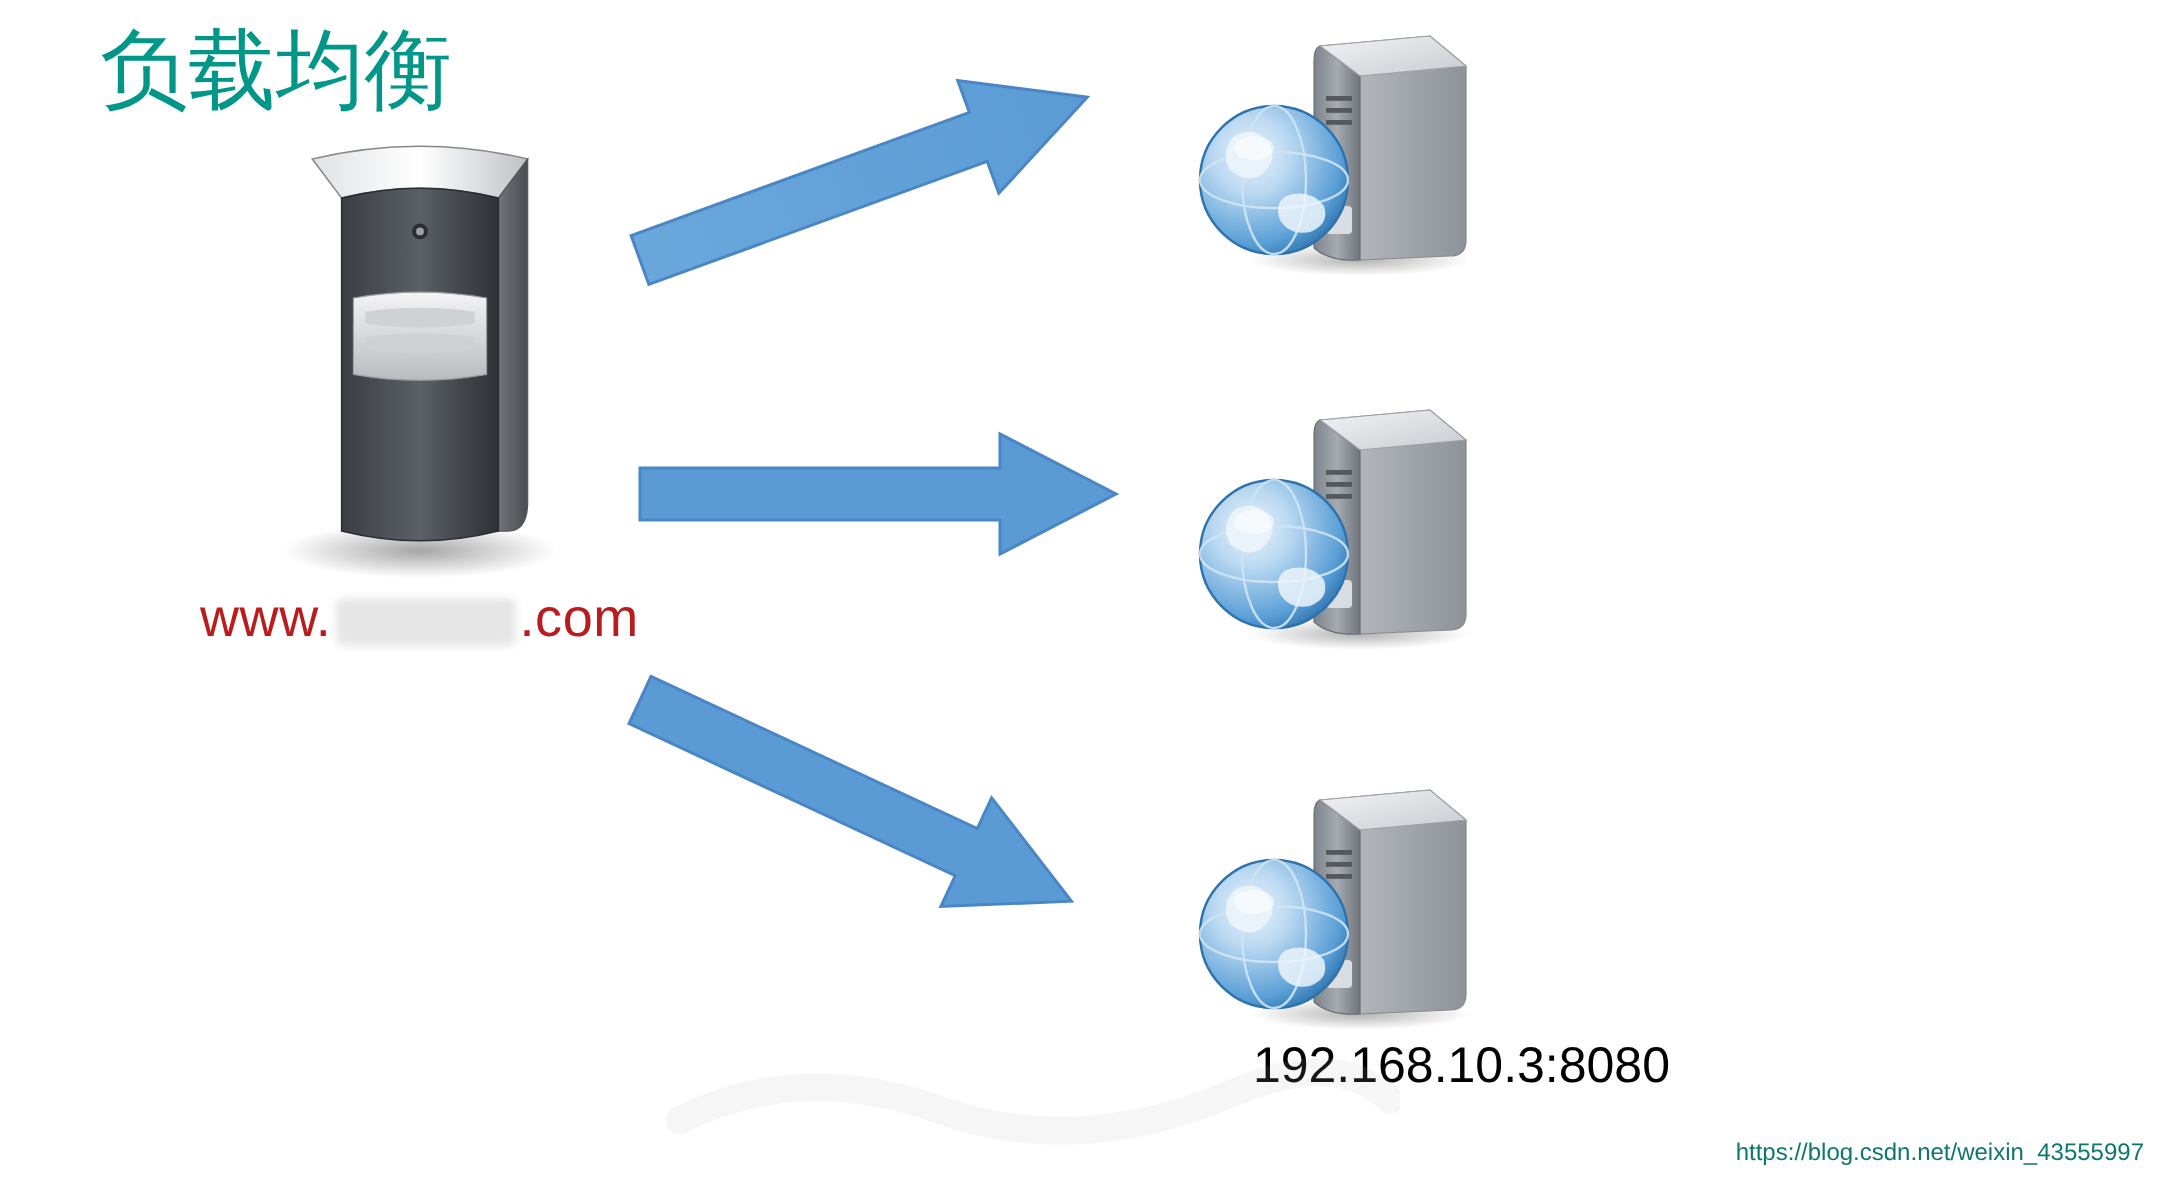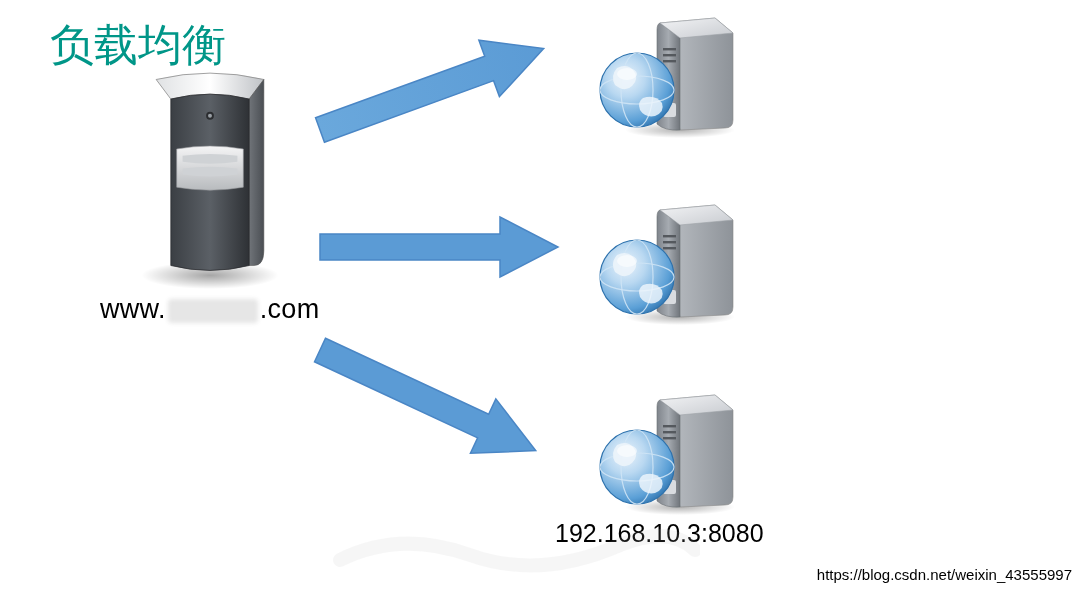--- a/index.html
+++ b/index.html
@@ -8,78 +8,78 @@
     width: 1092px;
     height: 591px;
     background: #ffffff;
     font-family: "Microsoft YaHei", Arial, sans-serif;
     position: relative;
     overflow: hidden;
   }
   .title {
     position: absolute;
     left: 50px;
-    top: 16px;
+    top: 6px;
     font-size: 44px;
     color: #009688;
     font-weight: 400;
   }
   .client-tower {
     position: absolute;
     left: 130px;
     top: 55px;
     width: 160px;
     height: 235px;
   }
   .client-label {
     position: absolute;
     left: 100px;
     top: 294px;
     font-size: 27px;
-    color: #000000;
+    color: #b91c1c;
     letter-spacing: 0.3px;
   }
   .blur-box {
     display: inline-block;
     width: 90px;
     height: 24px;
     background: #e6e6e6;
     filter: blur(2px);
     vertical-align: middle;
     border-radius: 4px;
     margin: 0 2px;
   }
   .server-block {
     position: absolute;
     left: 555px;
     width: 280px;
   }
   .server-block.s1 { top: 8px; }
   .server-block.s2 { top: 195px; }
-  .server-block.s3 { top: 385px; }
+  .server-block.s3 { top: 385px; text-align: right; }
   .server-icon {
     width: 160px;
     height: 130px;
     margin-left: 30px;
   }
   .server-label {
     font-size: 25px;
     color: #000;
     margin-top: 4px;
   }
   .arrow {
     position: absolute;
     pointer-events: none;
   }
   .watermark {
     position: absolute;
     right: 20px;
     bottom: 8px;
-    color: #000000;
-    font-size: 15px;
+    color: #0f766e;
+    font-size: 12px;
     font-family: Arial, sans-serif;
   }
   .smudge {
     position: absolute;
     left: 320px;
     top: 520px;
     width: 380px;
     height: 60px;
     opacity: 0.12;
   }

